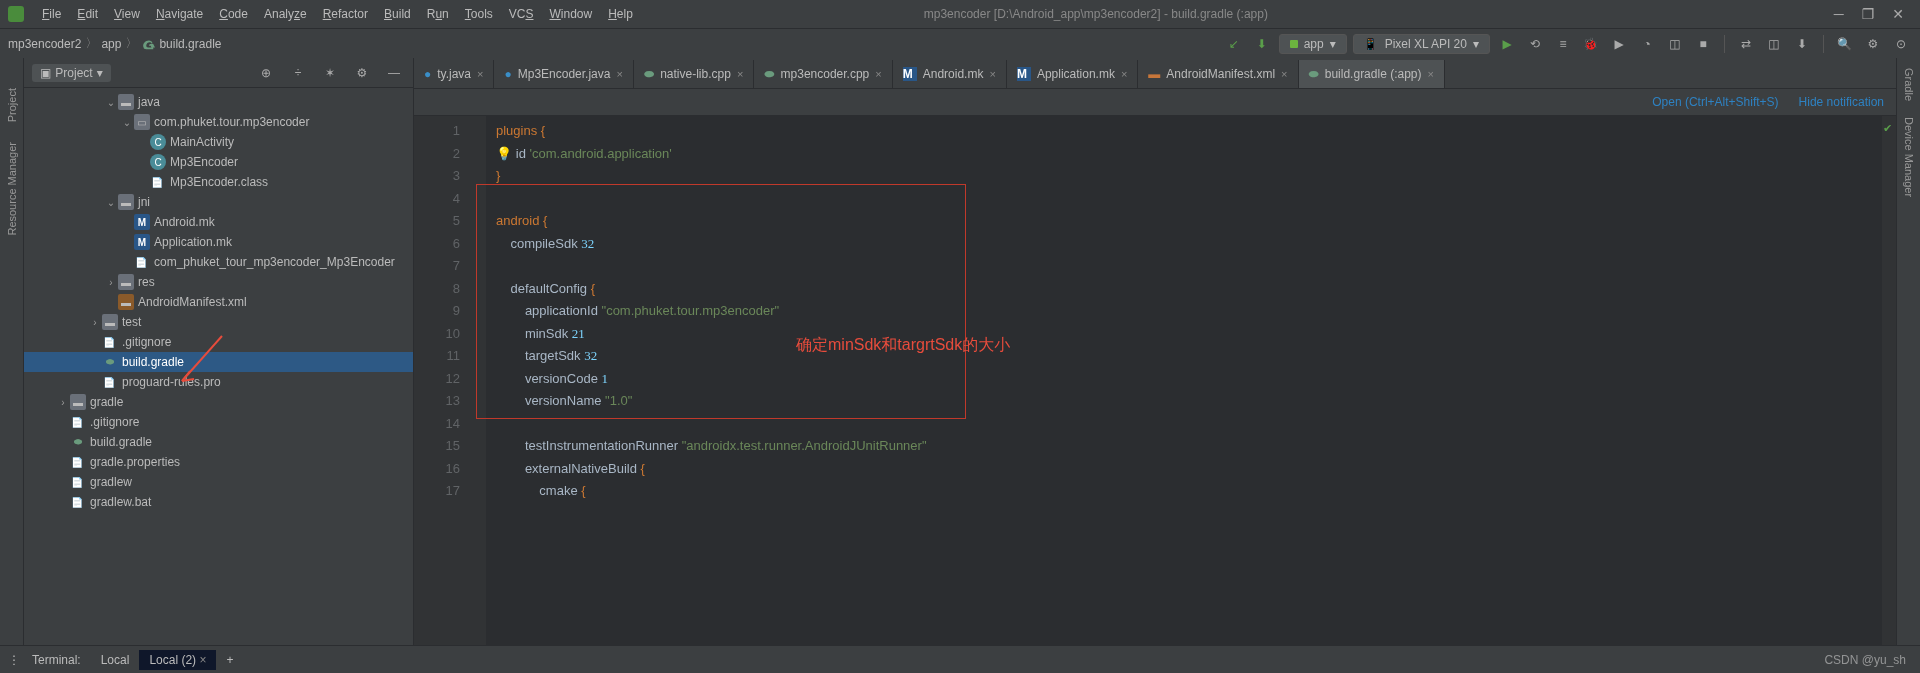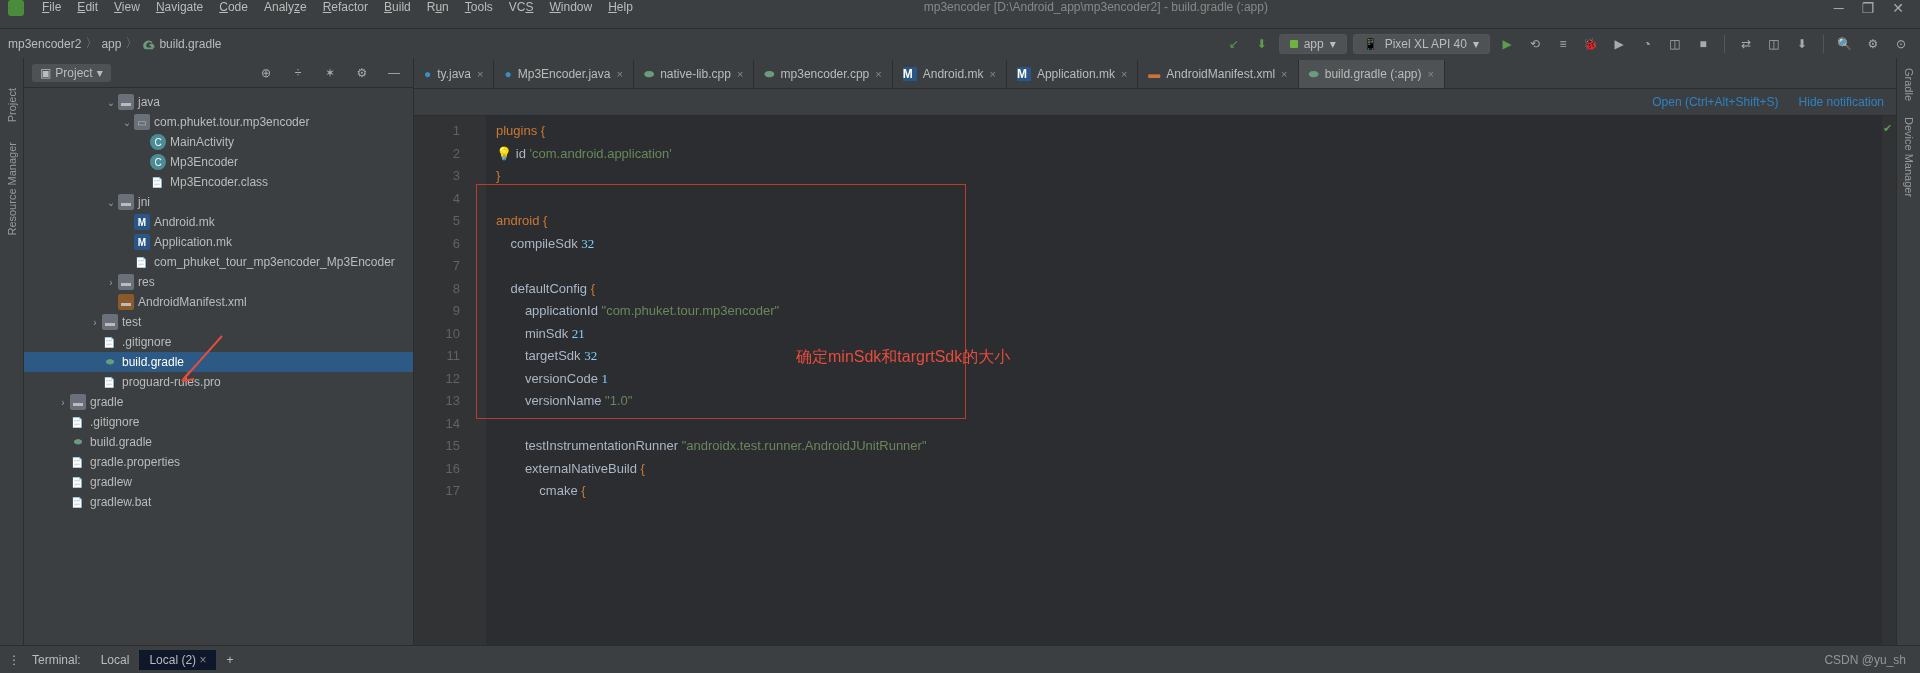--- a/index.html
+++ b/index.html
@@ -1,17 +1,17 @@
 <!DOCTYPE html>
 <html><head>
 <meta charset="utf-8">
 <style>
 * { margin:0; padding:0; box-sizing:border-box; font-family:'Segoe UI',Arial,sans-serif; }
 body { background:#2b2d30; color:#bbb; font-size:12px; width:1920px; height:673px; overflow:hidden; position:relative; }
-.titlebar { height:28px; background:#3c3f41; display:flex; padding:0 8px; color:#bbb; }
+.titlebar { height:28px; background:#3c3f41; display:flex; align-items:center; padding:0 8px; color:#bbb; }
 .titlebar-logo { width:16px; height:16px; background:#4a8c3c; border-radius:3px; margin-right:10px; }
 .menu-item { padding:0 8px; cursor:pointer; }
 .menu-item u { text-decoration:underline; }
 .title-text { margin-left:auto; margin-right:auto; color:#888; }
 .win-controls { margin-left:auto; display:flex; gap:18px; padding-right:8px; color:#aaa; }
 .win-controls span { cursor:pointer; font-size:14px; }
 .navbar { height:30px; background:#3c3f41; border-top:1px solid #2b2d30; display:flex; align-items:center; padding:0 8px; }
 .breadcrumb { display:flex; align-items:center; gap:4px; }
 .bc-sep { color:#888; }
 .gradle-icon { width:14px; height:14px; display:inline-block; }
@@ -106,21 +106,21 @@
   <div class="navbar-right">
     <span class="icon-btn green">↙</span>
     <span class="icon-btn" style="color:#5a9e4a">⬇</span>
     <div class="run-config">
       <span class="android-dot"></span>
       <span>app</span>
       <span>▾</span>
     </div>
     <div class="run-config">
       <span>📱</span>
-      <span>Pixel XL API 40</span>
+      <span>Pixel XL API 20</span>
       <span>▾</span>
     </div>
     <span class="icon-btn green">▶</span>
     <span class="icon-btn">⟲</span>
     <span class="icon-btn">≡</span>
     <span class="icon-btn green">🐞</span>
     <span class="icon-btn">▶</span>
     <span class="icon-btn">◔</span>
     <span class="icon-btn">◫</span>
     <span class="icon-btn">■</span>
@@ -350,21 +350,21 @@
         applicationId <span class="str">"com.phuket.tour.mp3encoder"</span>
         minSdk <span class="num">21</span>
         targetSdk <span class="num">32</span>
         versionCode <span class="num">1</span>
         versionName <span class="str">"1.0"</span>
 
         testInstrumentationRunner <span class="str">"androidx.test.runner.AndroidJUnitRunner"</span>
         externalNativeBuild <span class="kw">{</span>
             cmake <span class="kw">{</span></pre>
         <div class="red-box" style="left:-10px;top:68px;width:490px;height:235px"></div>
-        <div class="red-text" style="left:310px;top:230px">确定minSdk和targrtSdk的大小</div>
+        <div class="red-text" style="left:310px;top:218px">确定minSdk和targrtSdk的大小</div>
       </div>
       <div class="error-stripe">
         <span class="green-check">✔</span>
       </div>
     </div>
   </div>
 
   <div class="right-rail">
     <div class="rail-label" style="transform:none">Gradle</div>
     <div class="rail-label" style="transform:none">Device Manager</div>

